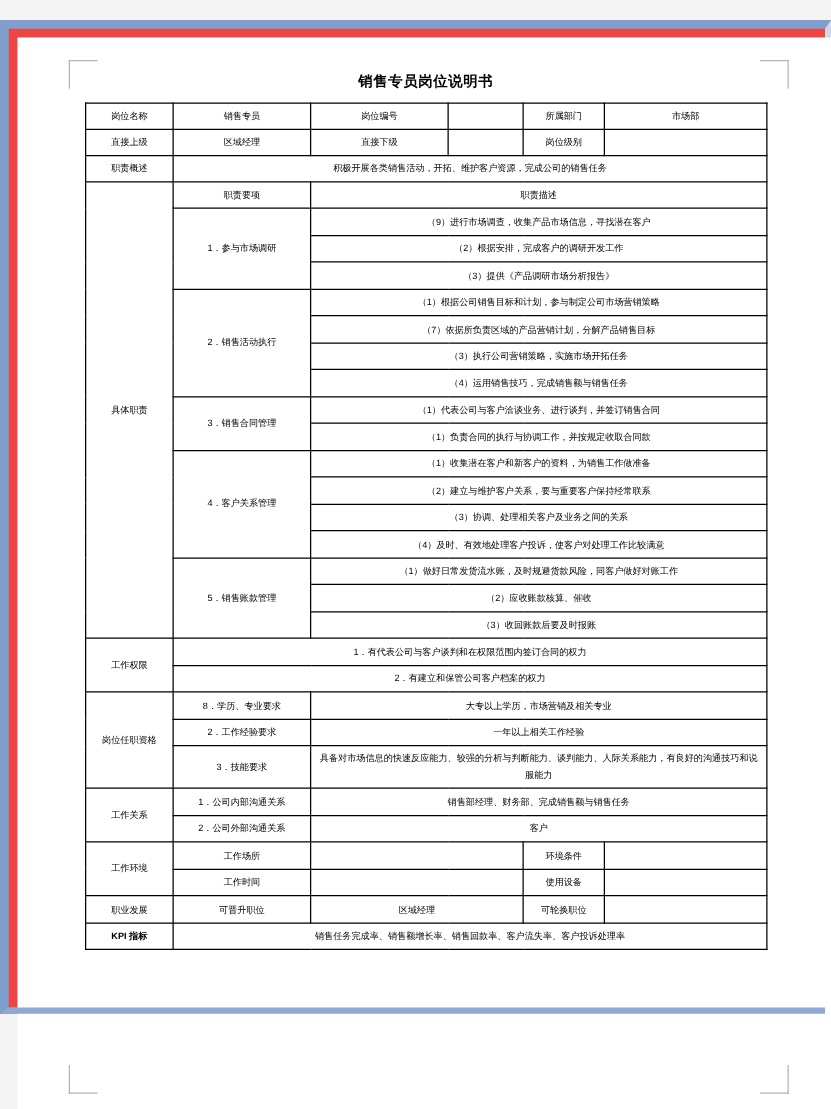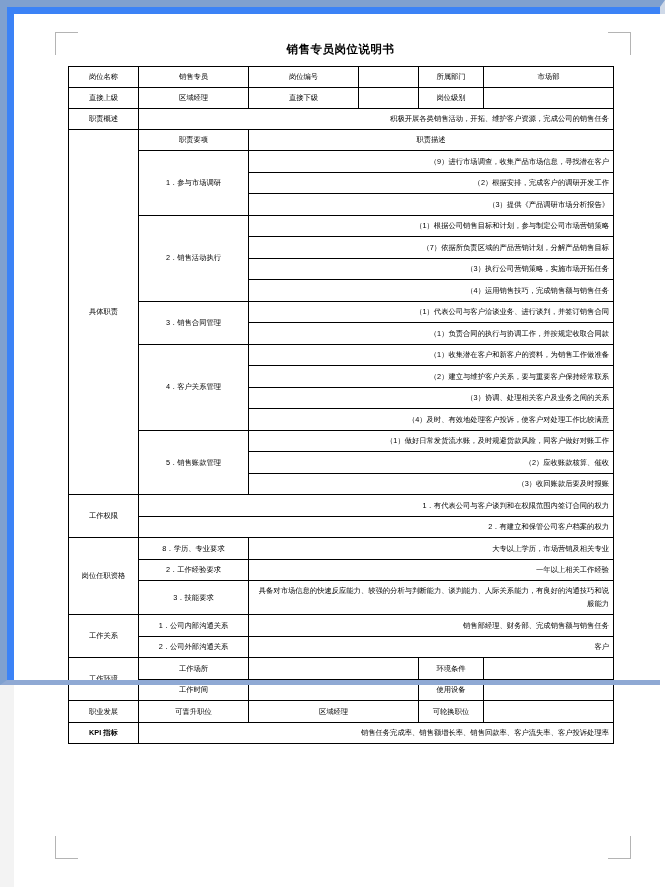--- a/index.html
+++ b/index.html
@@ -10,28 +10,28 @@
     width: 665px;
     height: 887px;
     background: #f3f3f3;
     font-family: "Liberation Sans", "DejaVu Sans", sans-serif;
     overflow: hidden;
   }
 
   
   #window-frame {
     position: absolute;
-    left: 0; top: 0;
-    width: 665px; height: 685px;
+    left: 0; top: 16px;
+    width: 665px; height: 795px;
     box-sizing: border-box;
     border-top: 7px solid #7fa0cf;
     border-left: 7px solid #7fa0cf;
     border-right: 5px solid #cfd9e8;
     border-bottom: 5px solid #8fa9d4;
-    background: #3b82f6;
+    background: #ef4444;
   }
   #window-frame::after {
     content: "";
     position: absolute;
     left: 0; right: 0; bottom: -5px;
     height: 5px;
     background: #8fa9d4;
   }
 
   #page {
@@ -81,21 +81,21 @@
   table.jd td {
     border: 1px solid #000;
     font-size: 7.3px;
     line-height: 1.55;
     color: #000;
     padding: 2px 4px;
     vertical-align: middle;
     word-break: break-all;
   }
   td.c  { text-align: center; }
-  td.l  { text-align: right; padding-left: 7px; }
+  td.l  { text-align: center; padding-left: 7px; }
   td.bold { font-weight: bold; }
   td.empty { }
 
   .rowh { height: 21px; }
   .rowd { height: 21.5px; }
 </style>
 </head>
 <body>
 
 <div id="window-frame">

